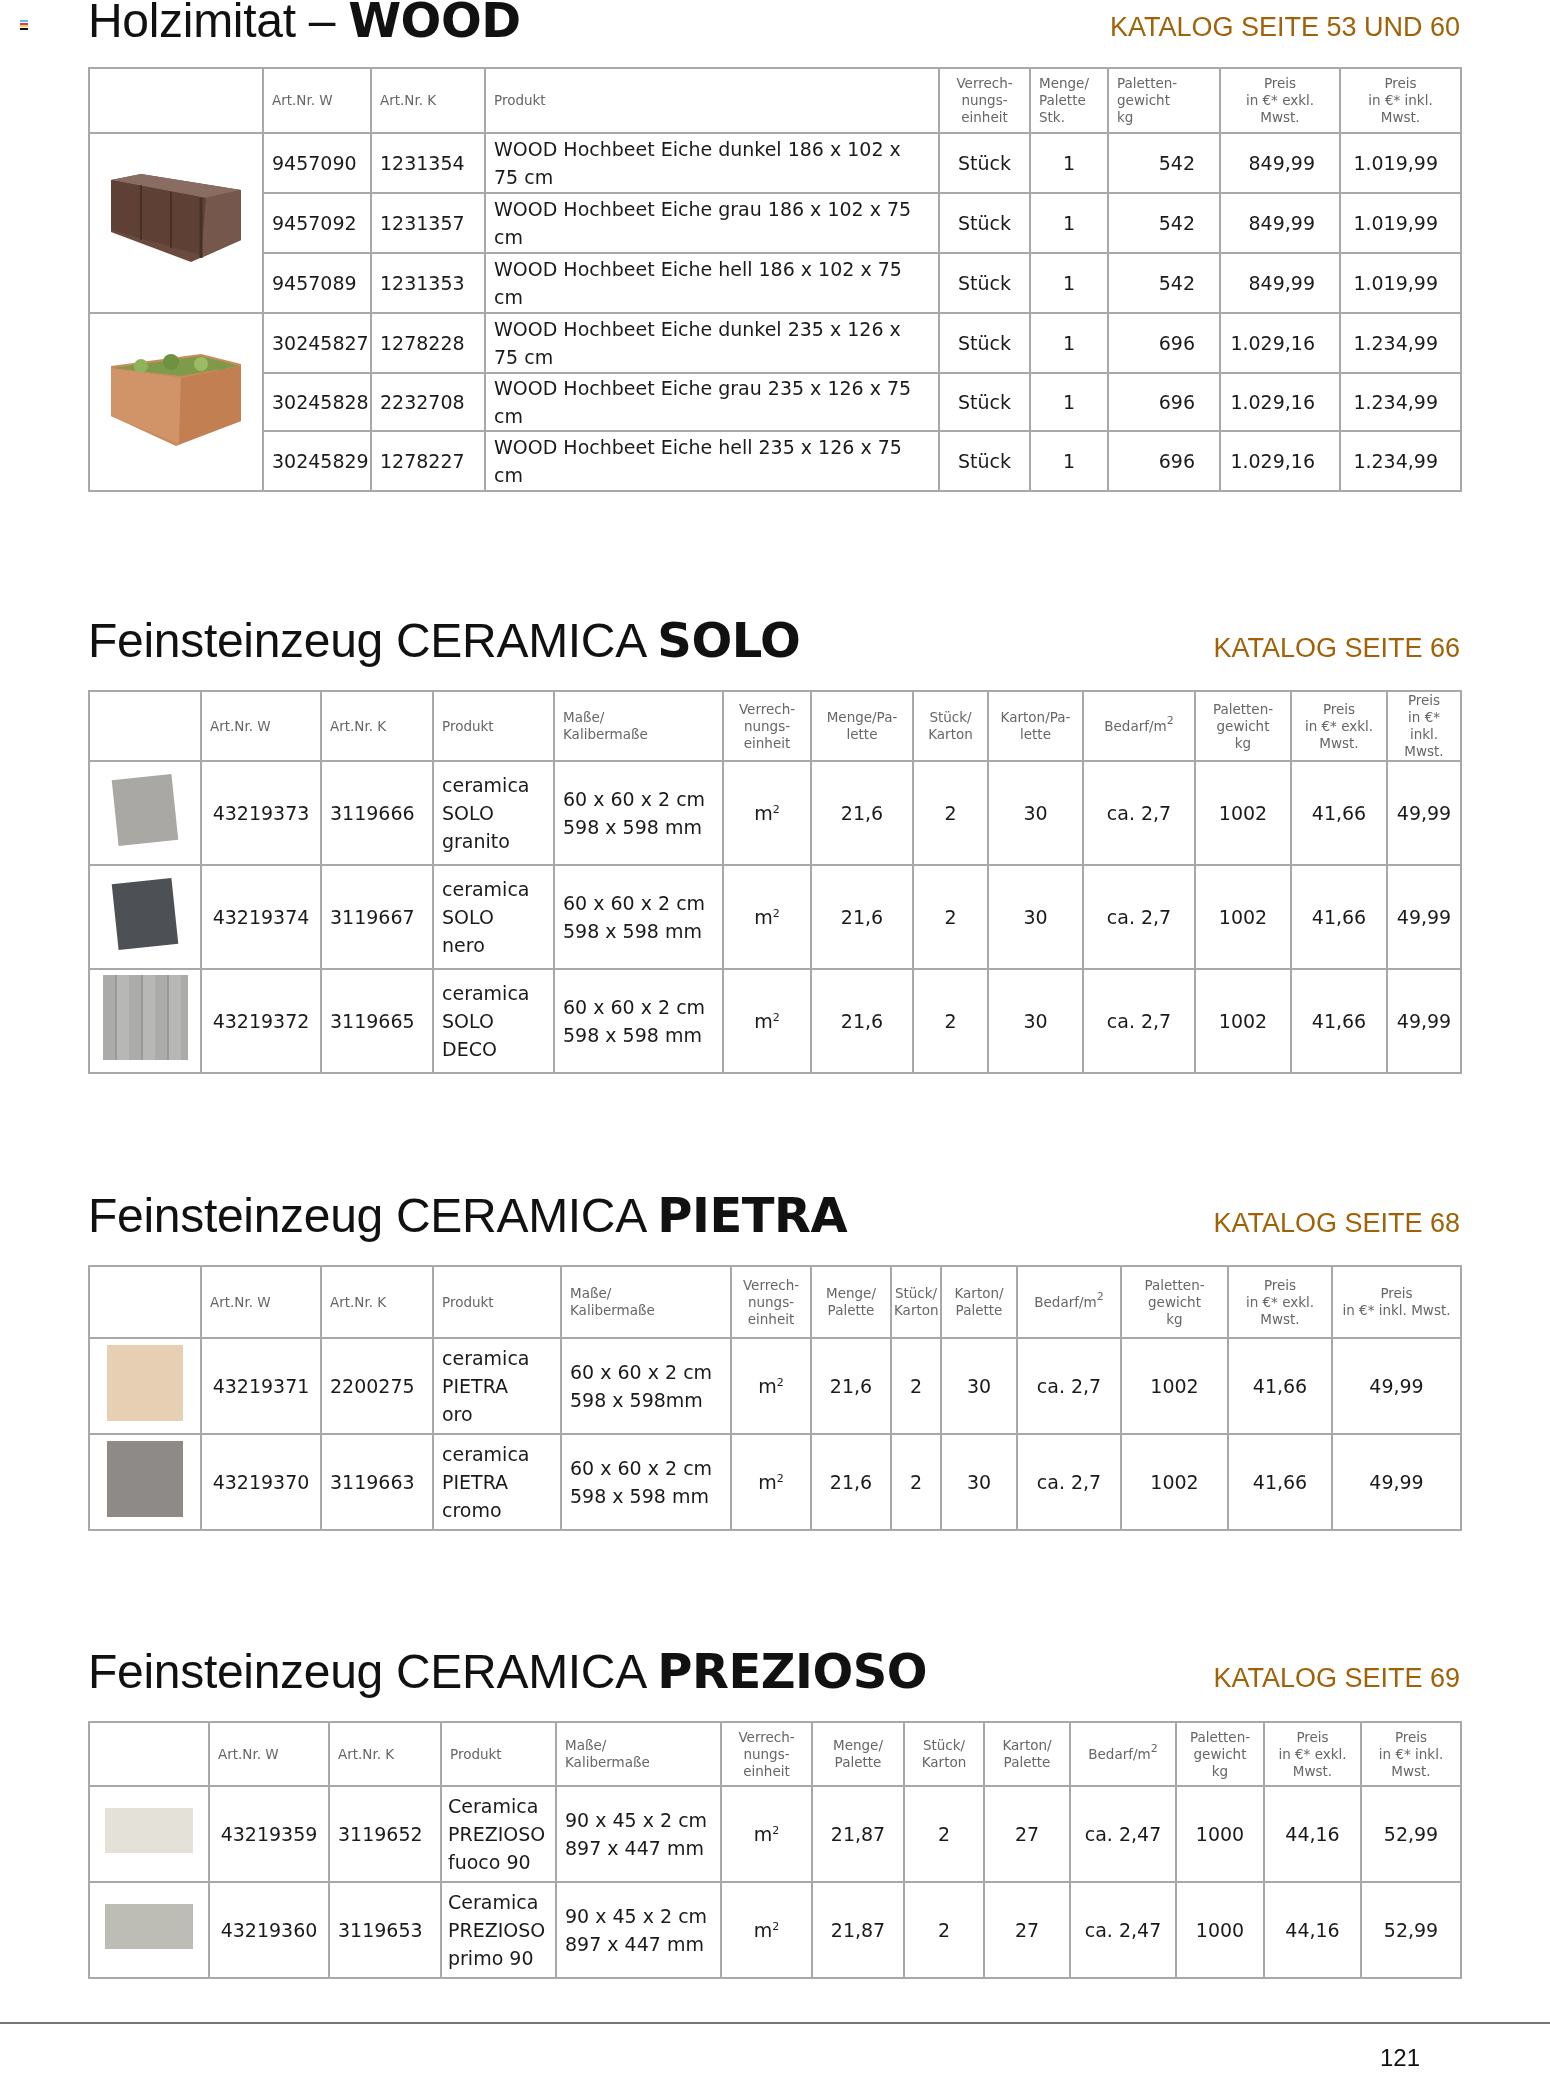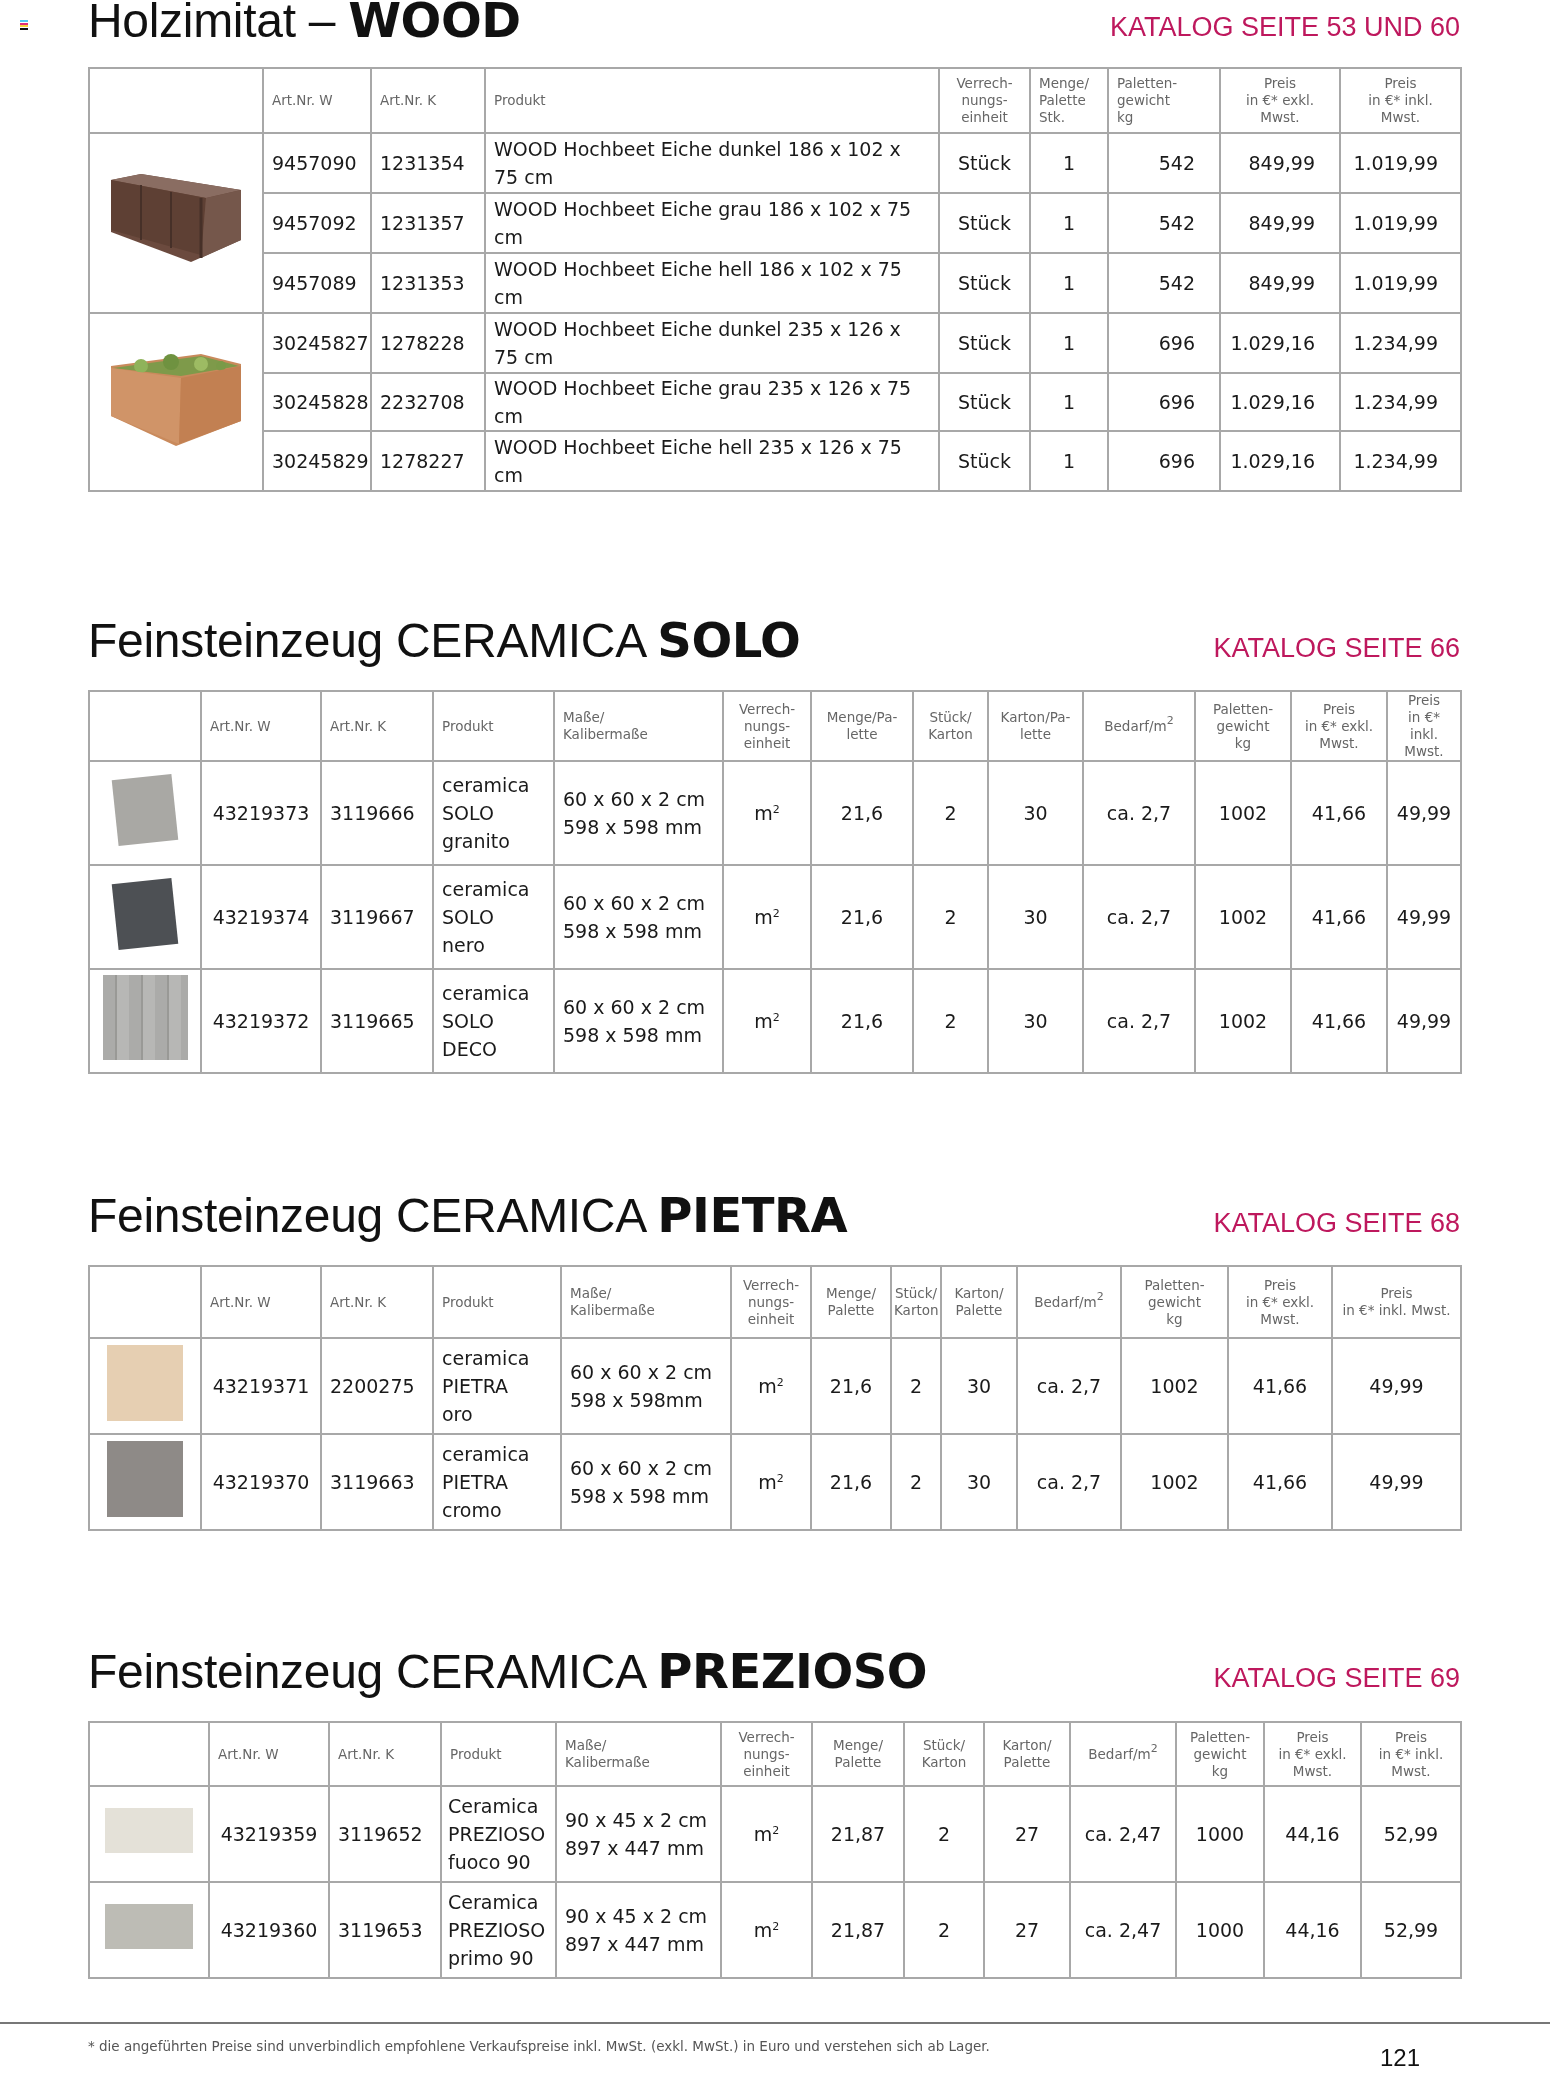--- a/index.html
+++ b/index.html
@@ -4,21 +4,21 @@
 <style>
   * { box-sizing: border-box; margin: 0; padding: 0; }
   html, body { width: 1550px; height: 2077px; background: #ffffff; overflow: hidden; }
   body { position: relative; font-family: "DejaVu Sans", sans-serif; color: #111; }
 
   .reg-mark { position: absolute; left: 20px; top: 20px; width: 8px; height: 9px; }
   .reg-mark span { display: block; height: 2px; margin-bottom: 0.5px; }
 
   .section-title { position: absolute; left: 88px; font-family: "Liberation Sans", sans-serif; font-size: 48px; font-weight: 400; color: #111; letter-spacing: -0.3px; white-space: nowrap; }
   .section-title b { font-family: "DejaVu Sans", sans-serif; font-weight: 700; letter-spacing: -0.5px; }
-  .katalog { position: absolute; right: 90px; font-family: "Liberation Sans", sans-serif; font-size: 27px; color: #be185d; white-space: nowrap; }
+  .katalog { position: absolute; right: 90px; font-family: "Liberation Sans", sans-serif; font-size: 27px; color: #a16207; white-space: nowrap; }
 
   table.cat { position: absolute; left: 88px; width: 1372px; border-collapse: collapse; table-layout: fixed; }
   table.cat td, table.cat th { border: 2px solid #a8a8a8; vertical-align: middle; }
   table.cat th { font-family: "DejaVu Sans", sans-serif; font-weight: 400; font-size: 13.5px; color: #666; line-height: 17px; padding: 0 8px; }
   table.cat td { font-family: "DejaVu Sans", sans-serif; font-size: 19px; color: #1a1a1a; padding: 0 8px; line-height: 28px; }
   .tl { text-align: left; }
   .tc { text-align: center; }
   .tr { text-align: right; }
   sup { font-size: 11px; vertical-align: 7px; line-height: 0; }
 
@@ -418,15 +418,14 @@
     <td class="tc">ca. 2,47</td>
     <td class="tc">1000</td>
     <td class="tc">44,16</td>
     <td class="tc">52,99</td>
   </tr>
 </tbody>
   </table>
 
 <div class="footer-rule"></div>
 <div class="footnote">
-  <div>* die angeführten Preise sind unverbindlich empfohlene Verkaufspreise inkl. MwSt. (exkl. MwSt.) in Euro und verstehen sich ab Lager.</div>
 </div>
 <div class="page-number">121</div>
 
 </body></html>

